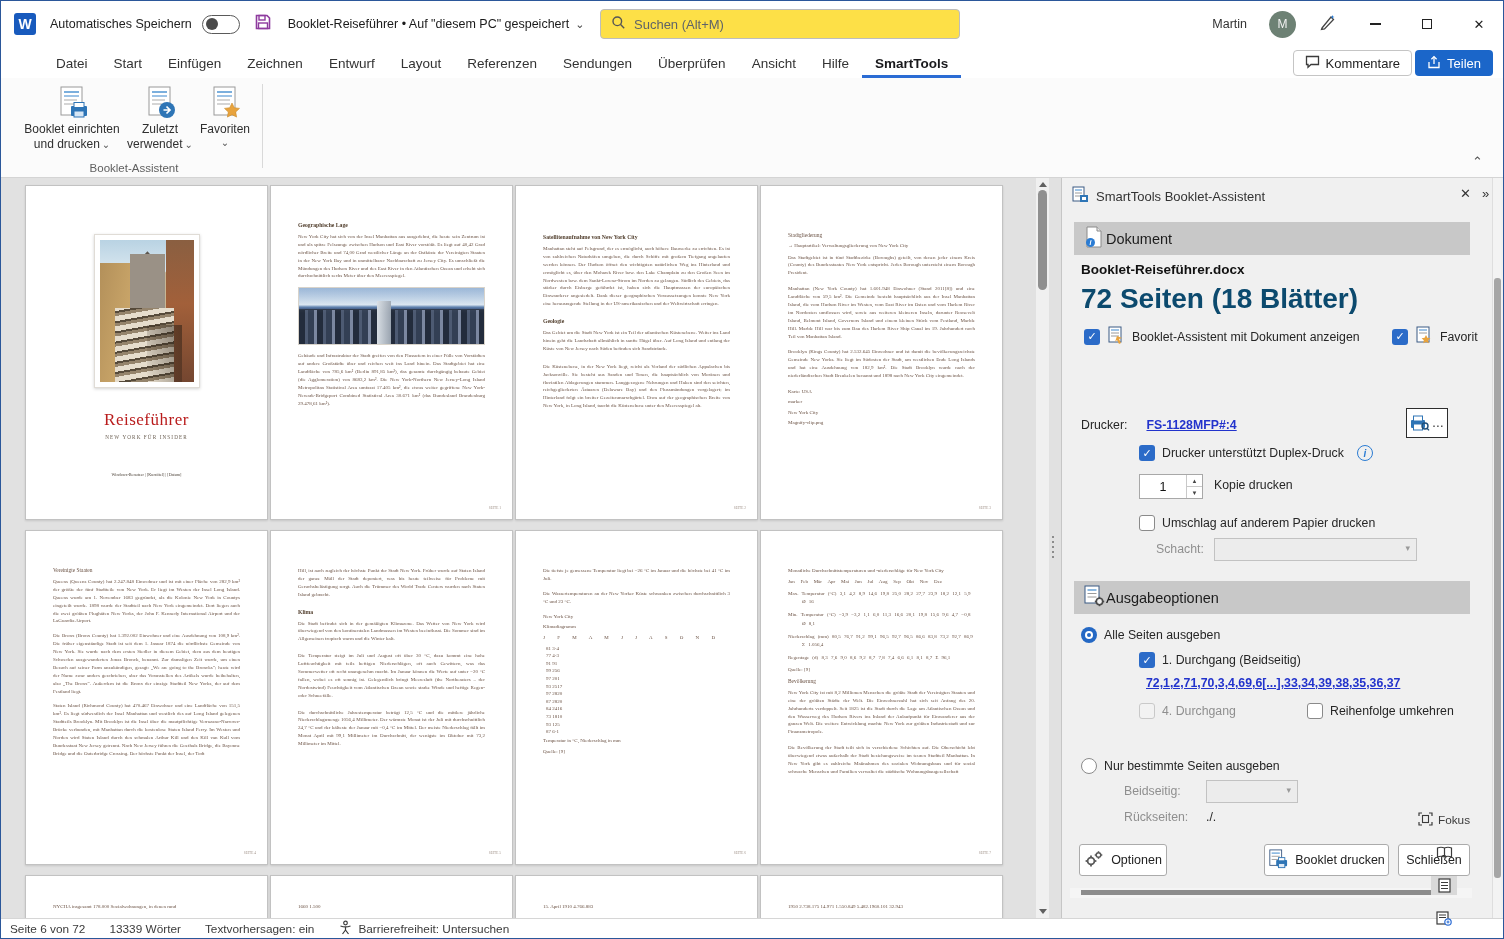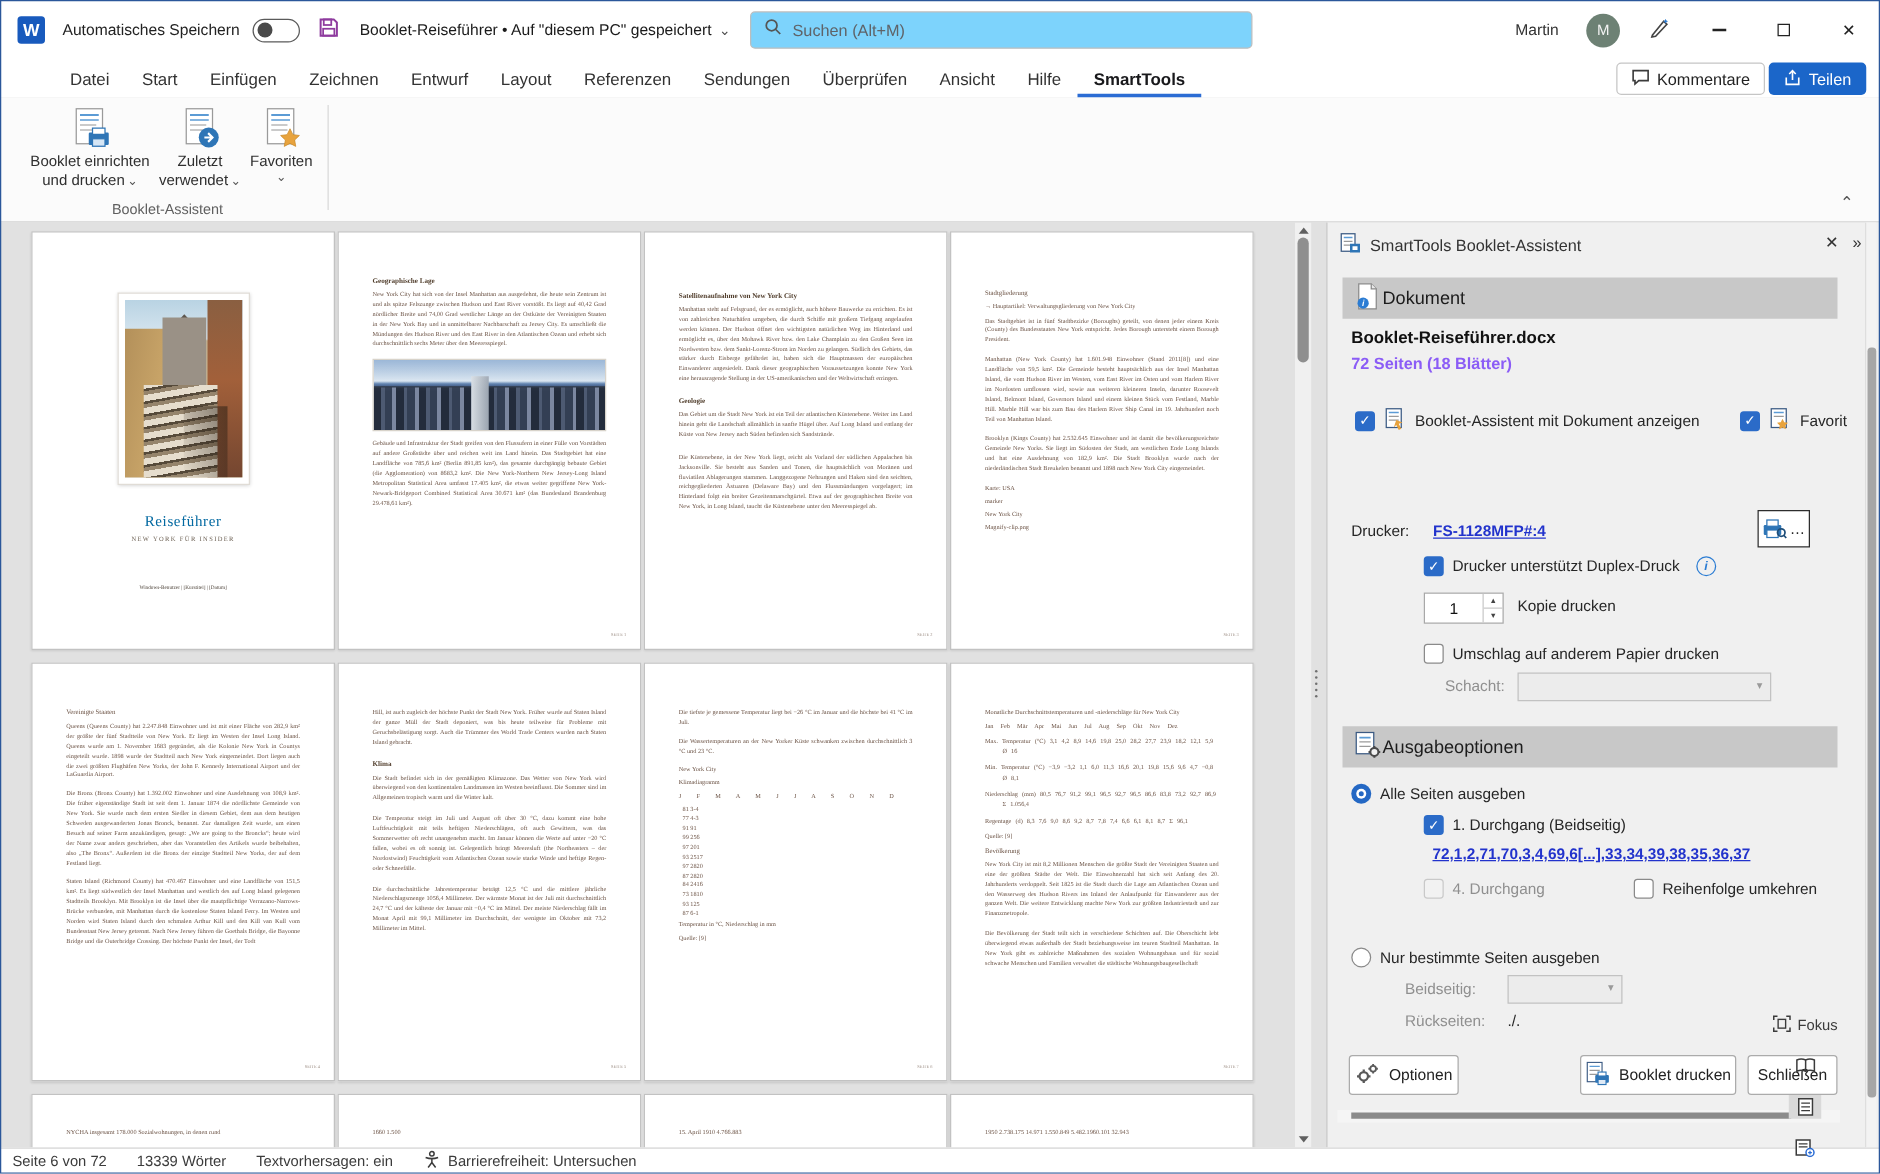--- a/index.html
+++ b/index.html
@@ -9,21 +9,21 @@
 
   
   .titlebar { position:absolute; left:0; top:0; width:1504px; height:48px; background:#fff; display:flex; align-items:center; }
   .wlogo { width:22px; height:22px; margin-left:14px; background:#185abd; border-radius:3px; color:#fff; font-weight:bold; font-size:14px; display:flex; align-items:center; justify-content:center; }
   .autosave-lbl { margin-left:14px; font-size:12.5px; color:#222; }
   .toggle { margin-left:10px; width:38px; height:19px; border:1px solid #5a5a5a; border-radius:10px; background:#fff; position:relative; }
   .toggle .knob { position:absolute; left:3px; top:2.5px; width:12px; height:12px; border-radius:50%; background:#4a4a4a; }
   .saveico { margin-left:14px; }
   .doctitle { margin-left:16px; font-size:12.5px; color:#1a1a1a; white-space:nowrap; }
   .doctitle .chev { font-size:11px; color:#444; margin-left:6px; }
-  .searchbox { position:absolute; left:600px; top:9px; width:402px; height:30px; background:#7dd3fc; border:1px solid #bdbdbd; border-radius:4px; display:flex; align-items:center; padding:0 10px; }
+  .searchbox { position:absolute; left:600px; top:9px; width:360px; height:30px; background:#fde047; border:1px solid #bdbdbd; border-radius:4px; display:flex; align-items:center; padding:0 10px; }
   .searchbox input { border:none; outline:none; background:transparent; font-size:13px; width:320px; margin-left:8px; color:#333; font-family:"Liberation Sans",sans-serif; }
   .searchbox input::placeholder { color:#5f6368; }
   .tb-right { position:absolute; right:10px; top:0; height:48px; display:flex; align-items:center; gap:22px; }
   .uname { font-size:12.5px; color:#333; }
   .avatar { width:27px; height:27px; border-radius:50%; background:#6d8174; color:#f2f2f2; font-size:12px; display:flex; align-items:center; justify-content:center; }
   .winbtn { width:30px; height:30px; display:flex; align-items:center; justify-content:center; font-size:13px; color:#222; }
   .minbar { width:11px; height:1.5px; background:#222; display:block; }
   .maxbox { width:10px; height:10px; border:1.2px solid #222; display:block; }
 
   
@@ -56,21 +56,21 @@
   
   .cover { text-align:center; }
   .photo-frame { width:106px; height:154px; margin:12px auto 0; background:#fff; border:1px solid #e0dcd6; box-shadow:0 1px 3px rgba(0,0,0,.18); padding:5px; }
   .stairs { position:relative; width:100%; height:100%; background:linear-gradient(180deg,#b9d3e3 0%,#d9e7f0 22%,#c8b795 23%); overflow:hidden; }
   .st-left { position:absolute; left:0; top:16%; width:34%; height:84%; background:linear-gradient(100deg,#b3905a,#c8a468 70%); }
   .st-back { position:absolute; left:32%; top:10%; width:38%; height:45%; background:#9a9186; }
   .st-roof { position:absolute; left:34%; top:8%; width:34%; height:12%; background:#5d564e; clip-path:polygon(0 100%,50% 0,100% 100%); }
   .st-right { position:absolute; right:0; top:0; width:29%; height:100%; background:linear-gradient(180deg,#8a5f41,#a2603a 45%,#744630); }
   .st-steps { position:absolute; left:17%; bottom:0; width:62%; height:52%; background:repeating-linear-gradient(-10deg,#e6ddcd 0 5px,#95846c 5px 8px,#564a3a 8px 10px); }
   .st-shadow { position:absolute; right:12%; bottom:0; width:38%; height:40%; background:linear-gradient(250deg,rgba(40,30,20,.55),rgba(40,30,20,0)); }
-  .cv-title { margin-top:22px; font-size:12px; color:#0369a1; letter-spacing:.5px; }
+  .cv-title { margin-top:22px; font-size:17px; color:#b91c1c; letter-spacing:.5px; }
   .cv-sub { margin-top:4px; font-size:5.2px; letter-spacing:1.1px; color:#6b5f52; }
   .cv-by { margin-top:32px; font-size:4.2px; color:#4c4238; }
   
   .skyline { position:relative; width:100%; height:58px; margin:2px 0 7px; border:1px solid #d8d3ca; overflow:hidden; background:linear-gradient(180deg,#86a8cf 0%,#d9e5f0 30%,#5b7fae 34%,#46618c 37%,#2b3648 38%); }
   .sky-city { position:absolute; left:0; bottom:0; width:100%; height:62%; background:repeating-linear-gradient(90deg,#232c3c 0 6px,#4d5a72 6px 9px,#333f54 9px 15px,#7b87a0 15px 18px); }
   .sky-hi { position:absolute; left:42%; bottom:0; width:8%; height:78%; background:linear-gradient(90deg,#d7dde3,#9aa4b0); }
   .sky-glow { position:absolute; inset:0; background:linear-gradient(180deg,rgba(255,255,255,.18),transparent 45%); }
   
   .months-letters { font-size:5px; word-spacing:11px; margin:3px 0 6px; }
   .months-words { font-size:5px; word-spacing:4.5px; margin-bottom:6px; }
@@ -86,21 +86,21 @@
   .splitter { position:absolute; left:1051px; top:358px; width:4px; height:24px; display:flex; flex-direction:column; gap:3px; align-items:center; }
   .splitter i { width:2px; height:2px; background:#6f6f6f; border-radius:50%; }
 
   
   .taskpane { position:absolute; left:1061px; top:178px; width:443px; height:740px; background:#f0f0f0; border-left:1px solid #c6c6c6; font-size:12.3px; }
   .tp-header { position:absolute; left:10px; top:8px; display:flex; align-items:center; gap:7px; color:#333; font-size:13px; }
   .tp-close { position:absolute; left:398px; top:8px; font-size:13px; color:#333; }
   .tp-collapse { position:absolute; left:420px; top:8px; font-size:13px; color:#333; }
   .secbar { position:absolute; left:12px; width:396px; height:33px; background:#c8c8c8; display:flex; align-items:center; padding-left:8px; font-size:14.5px; color:#1c1c1c; }
   .docname { position:absolute; left:19px; top:84px; font-size:13.5px; font-weight:bold; color:#111; }
-  .seiten { position:absolute; left:19px; top:105px; font-size:13px; font-weight:bold; color:#8b5cf6; }
+  .seiten { position:absolute; left:19px; top:105px; font-size:28px; font-weight:bold; color:#0c4a6e; }
   .cbx { width:16px; height:16px; border-radius:3px; background:#2b6bc8; color:#fff; font-size:11px; display:inline-flex; align-items:center; justify-content:center; flex:0 0 auto; }
   .cbx.empty { background:#fff; border:1px solid #8a8a8a; color:transparent; }
   .cbx.disabled { background:#f2f2f2; border:1px solid #c9c9c9; color:transparent; }
   .radio { width:16px; height:16px; border-radius:50%; background:#2468c4; position:relative; flex:0 0 auto; }
   .radio::after { content:""; position:absolute; left:4px; top:4px; width:8px; height:8px; border-radius:50%; background:#fff; }
   .radio::before { content:""; position:absolute; left:6px; top:6px; width:4px; height:4px; border-radius:50%; background:#2468c4; z-index:1; }
   .radio.empty { background:#fff; border:1px solid #8a8a8a; }
   .radio.empty::after,.radio.empty::before { display:none; }
   .prow { position:absolute; display:flex; align-items:center; gap:7px; }
   .link { color:#2233cc; font-weight:bold; text-decoration:underline; }

